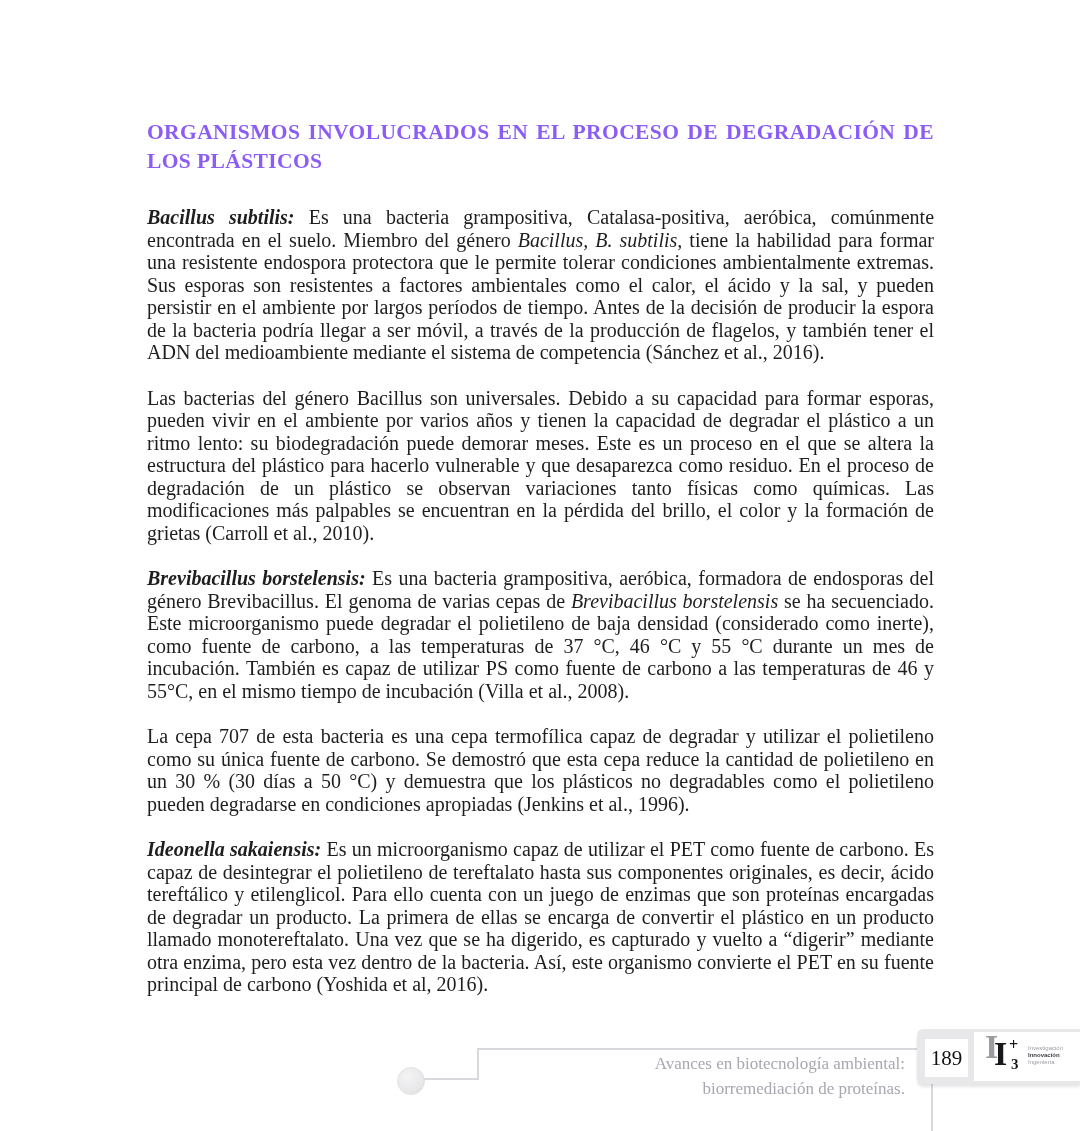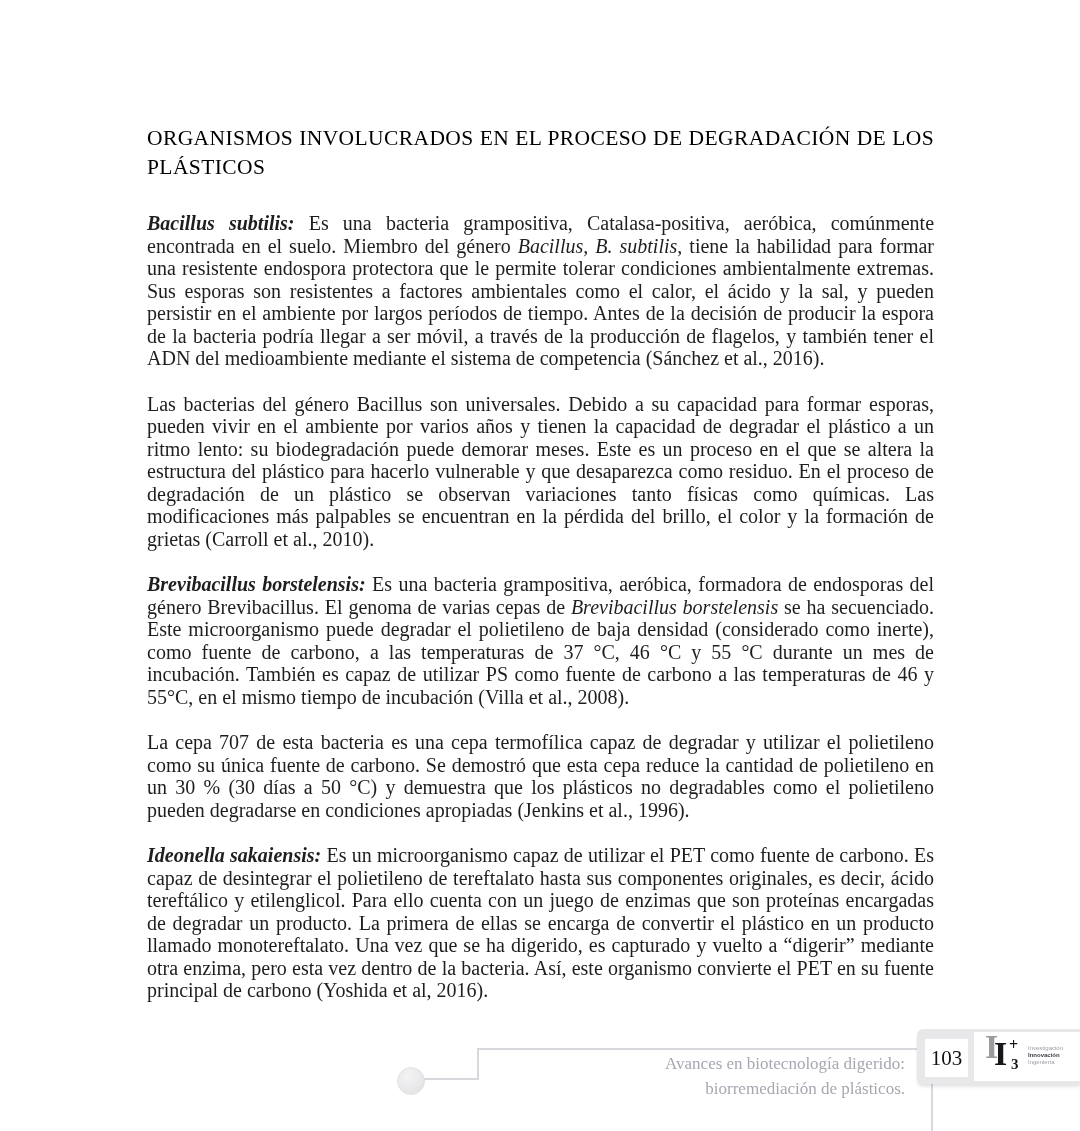--- a/index.html
+++ b/index.html
@@ -13,27 +13,27 @@
   .page { position: absolute; inset: 0; }
 
   
   .content {
     position: absolute;
     left: 147px; top: 118px;
     width: 787px;
     color: #1e1e1e;
   }
   h1.title {
-    margin: 6px 0 30px 0;
+    margin: 0 0 30px 0;
     font-size: 21.5px;
-    font-weight: normal;
+    font-weight: bold;
     line-height: 29px;
     letter-spacing: 0.4px;
     text-align: justify;
-    color: #000000;
+    color: #8b5cf6;
   }
   .para {
     margin: 0 0 23px 0;
     font-size: 20px;
     line-height: 22.5px;
     text-align: justify;
     color: #1e1e1e;
   }
   .para:last-child { margin-bottom: 12px; }
   .run-bold-italic { font-weight: bold; font-style: italic; }
@@ -112,26 +112,26 @@
       </div>
   </main>
 
   <div class="footer-circle"></div>
   <div class="fline h-low"></div>
   <div class="fline v-up"></div>
   <div class="fline h-top"></div>
   <div class="fline v-down"></div>
 
   <div class="footer-booktitle">
-    <div>Avances en biotecnología digerido:</div>
-    <div>biorremediación de plásticos.</div>
+    <div>Avances en biotecnología ambiental:</div>
+    <div>biorremediación de proteínas.</div>
   </div>
 
   <div class="footer-bar">
-    <div class="pagenum-box">103</div>
+    <div class="pagenum-box">189</div>
     <div class="logo-panel">
       <span class="logo-i gray">I</span>
       <span class="logo-i black">I</span>
       <span class="logo-plus">+</span>
       <span class="logo-sub">3</span>
       <div class="logo-tagline">
         <div class="tl-top">Investigación</div>
         <div class="tl-mid">Innovación</div>
         <div class="tl-bot">Ingeniería</div>
       </div>

